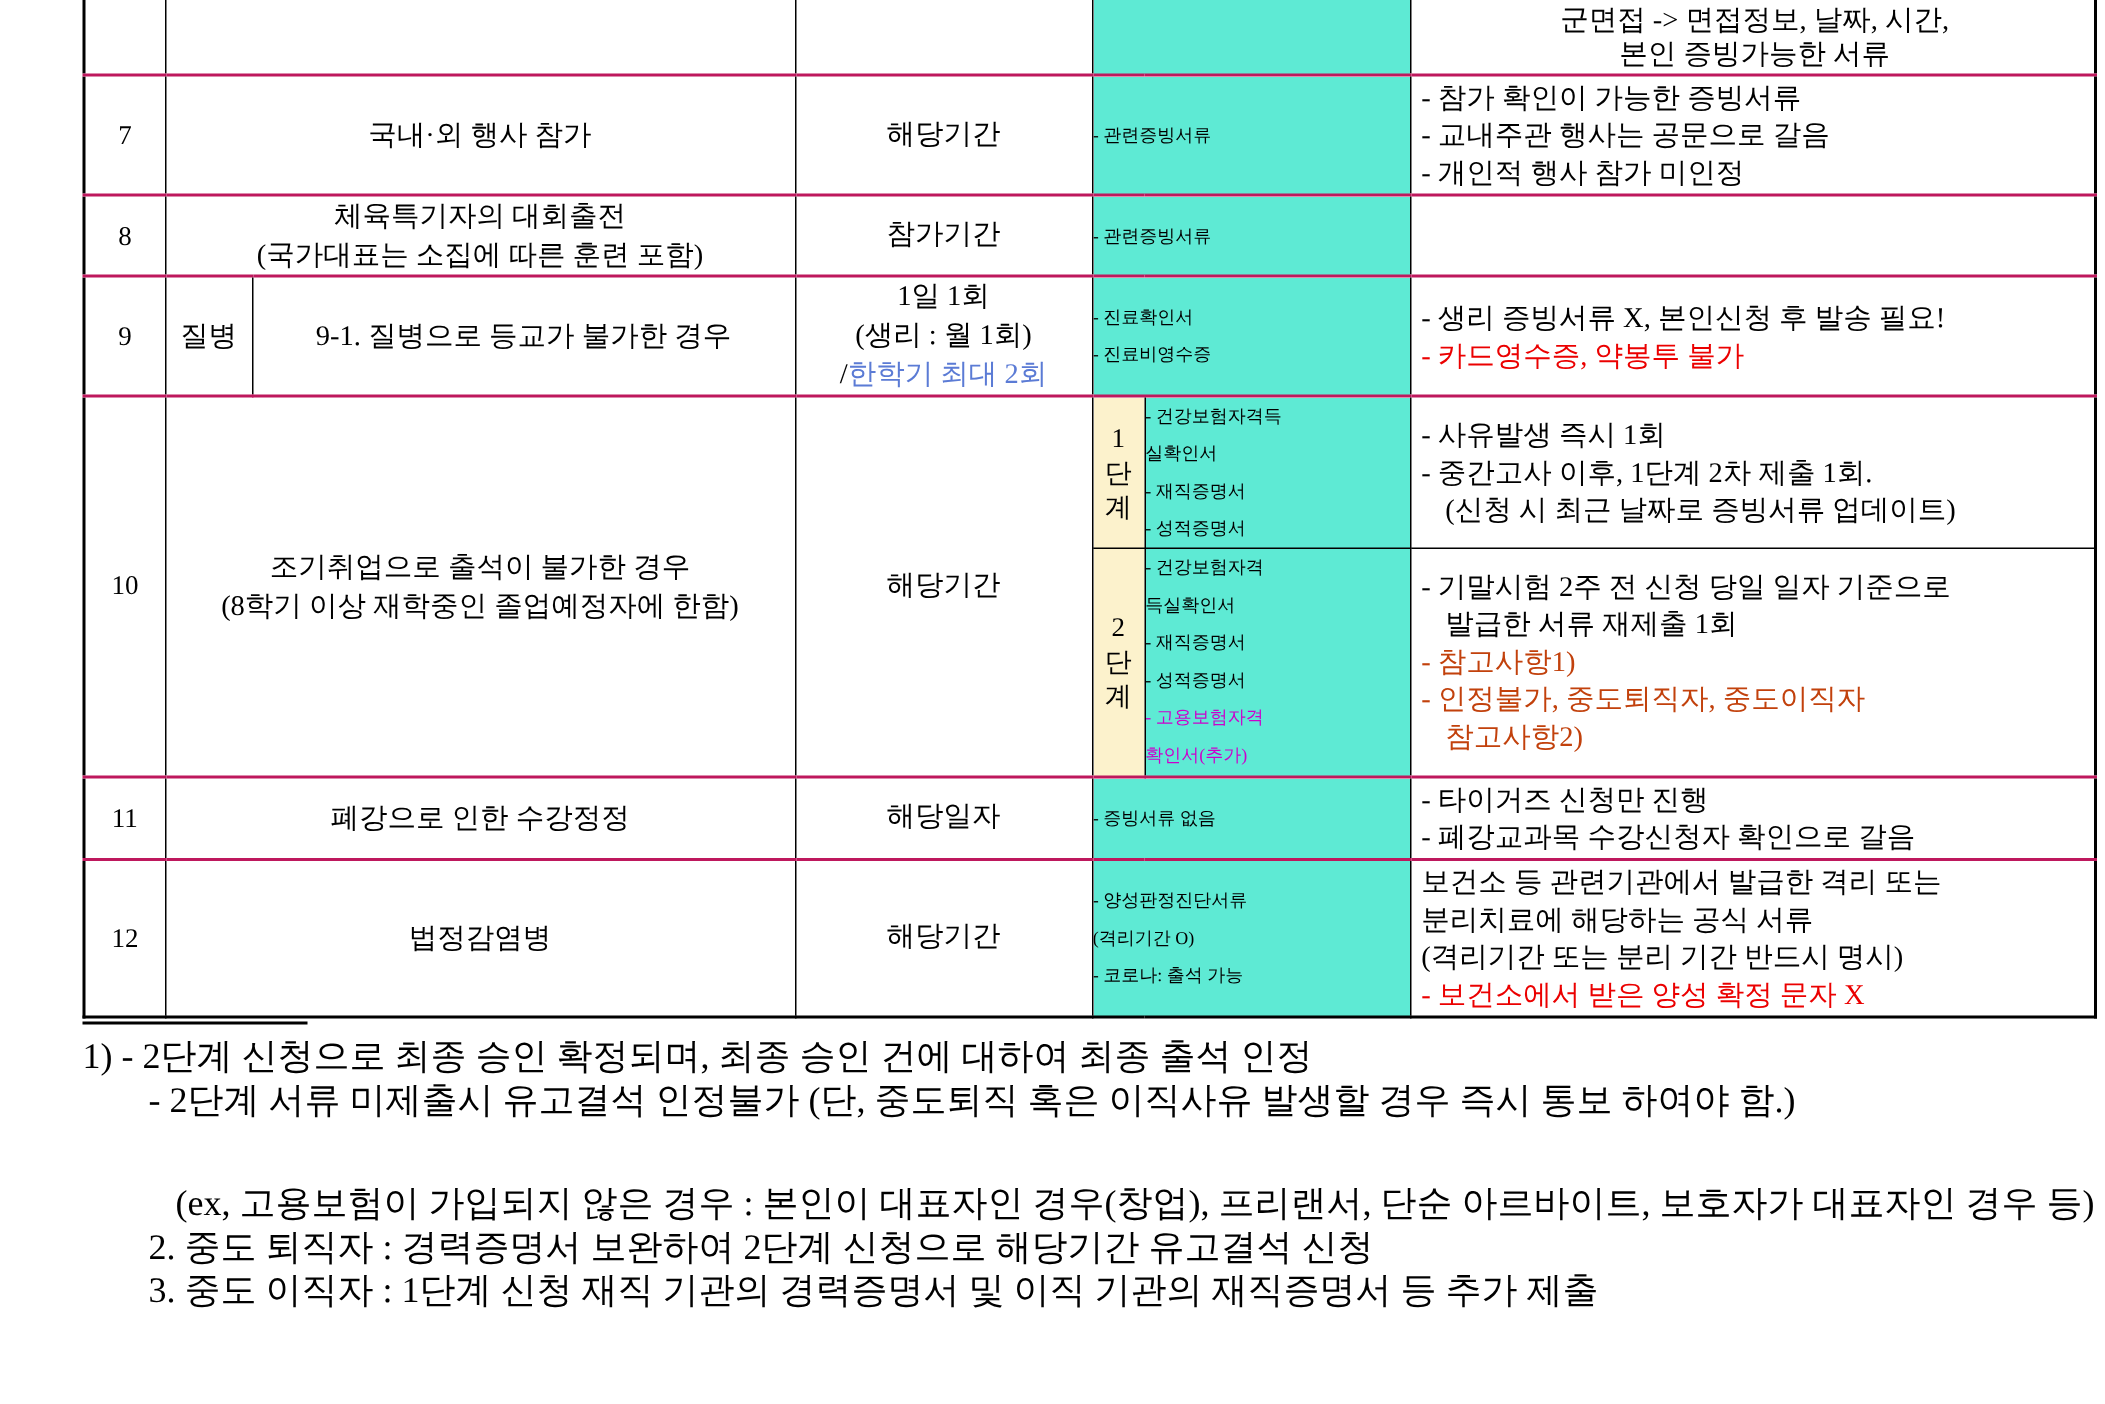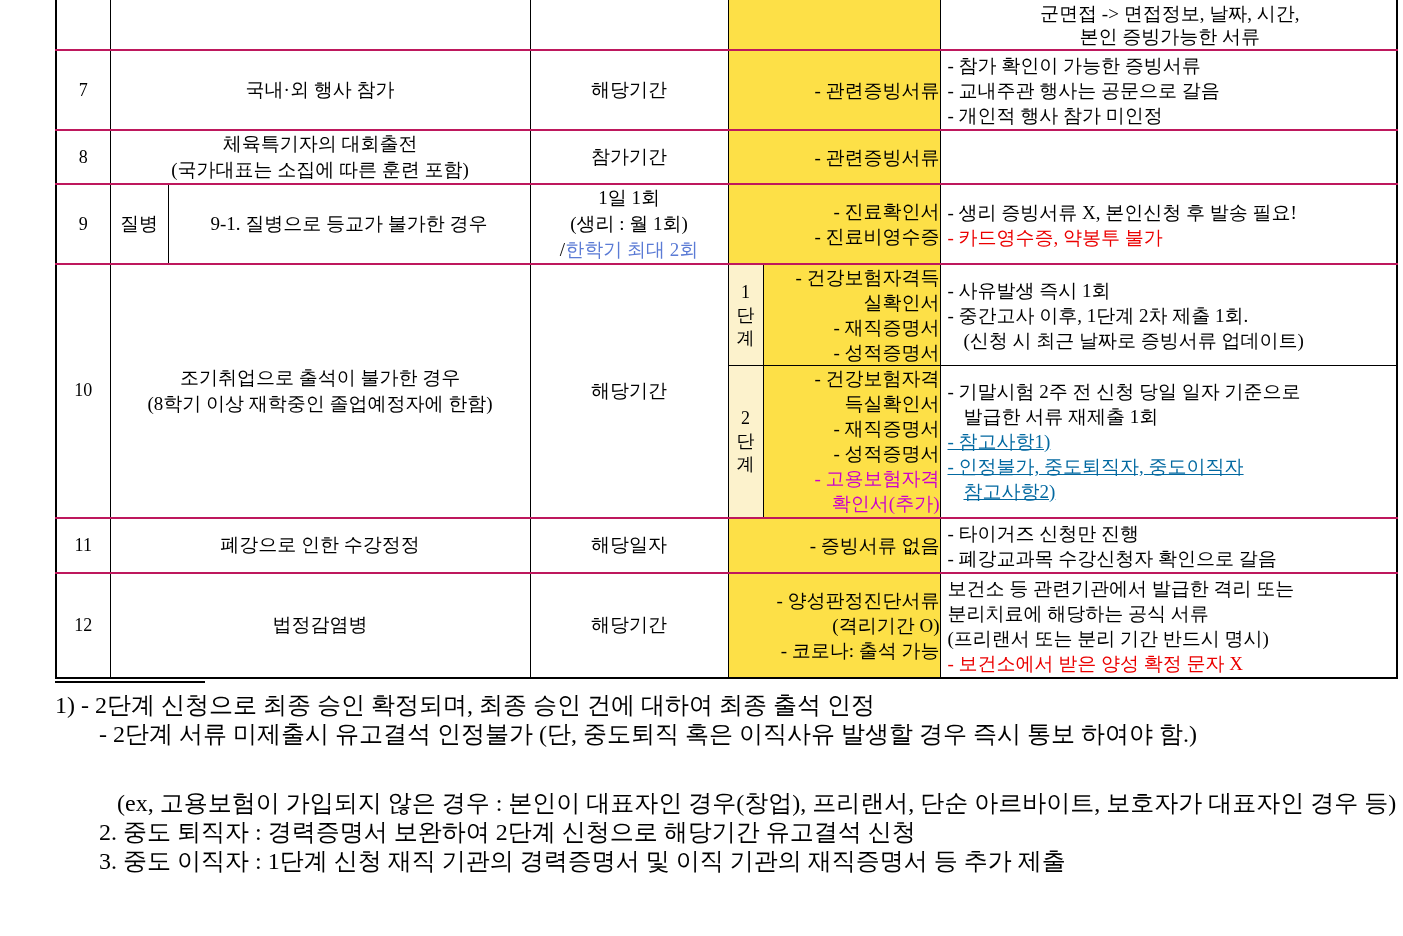--- a/index.html
+++ b/index.html
@@ -9,30 +9,30 @@
   }
   .doc{position:absolute;left:55px;top:0;}
   table.main{border-collapse:collapse;table-layout:fixed;width:1341px;
     border:2px solid #000;border-top:none;}
   td{border:1px solid #000;padding:0;vertical-align:middle;font-size:19px;overflow:hidden;}
   tr.major>td{border-top:2px solid #be185d;}
   tr.cut>td{border-top:none;}
   .c-no{text-align:center;font-size:18px;}
   .c-desc{text-align:center;}
   .c-period{text-align:center;line-height:26px;margin-top:19px;}
-  .c-docs{text-align:right;background:#fde047;font-size:19px;line-height:25px;}
+  .c-docs{text-align:left;background:#5eead4;font-size:12px;line-height:25px;}
   .c-stage{text-align:center;background:#FCF2CC;font-size:18px;line-height:23px;}
   .c-notes{text-align:left;padding:2px 4px 1px 7px;line-height:25px;}
   .c-notes.centered{text-align:center;line-height:23px;vertical-align:top;}
   .line{white-space:nowrap;}
   .ind{padding-left:16px;}
   .blue{color:#5B7BD5;}
   .red{color:#EB0000;}
   .magenta{color:#CC00CC;}
-  .pink{color:#0369a1;text-decoration:underline;}
+  .pink{color:#c2410c;}
   .footnotes{position:absolute;left:55px;top:681px;width:1340px;font-size:24px;}
   .fn-rule{width:150px;border-top:2px solid #000;margin-bottom:8px;}
   .fn-line{line-height:29px;white-space:nowrap;}
   .fn-gap{height:40px;}
   .fi1{padding-left:44px;}
   .fi2{padding-left:62px;}
 </style>
 </head>
 <body>
 
@@ -166,21 +166,21 @@
       <td colspan="2" class="c-desc">법정감염병</td>
       <td class="c-period">해당기간</td>
       <td colspan="2" class="c-docs">
         <div class="line">- 양성판정진단서류</div>
         <div class="line">(격리기간 O)</div>
         <div class="line">- 코로나: 출석 가능</div>
       </td>
       <td class="c-notes">
         <div class="line">보건소 등 관련기관에서 발급한 격리 또는</div>
         <div class="line">분리치료에 해당하는 공식 서류</div>
-        <div class="line">(프리랜서 또는 분리 기간 반드시 명시)</div>
+        <div class="line">(격리기간 또는 분리 기간 반드시 명시)</div>
         <div class="line red">- 보건소에서 받은 양성 확정 문자 X</div>
       </td>
     </tr>
   </tbody>
     </table>
 </div>
 
 <div class="footnotes">
   <div class="fn-rule"></div>
   <div class="fn-line">1) - 2단계 신청으로 최종 승인 확정되며, 최종 승인 건에 대하여 최종 출석 인정</div>

